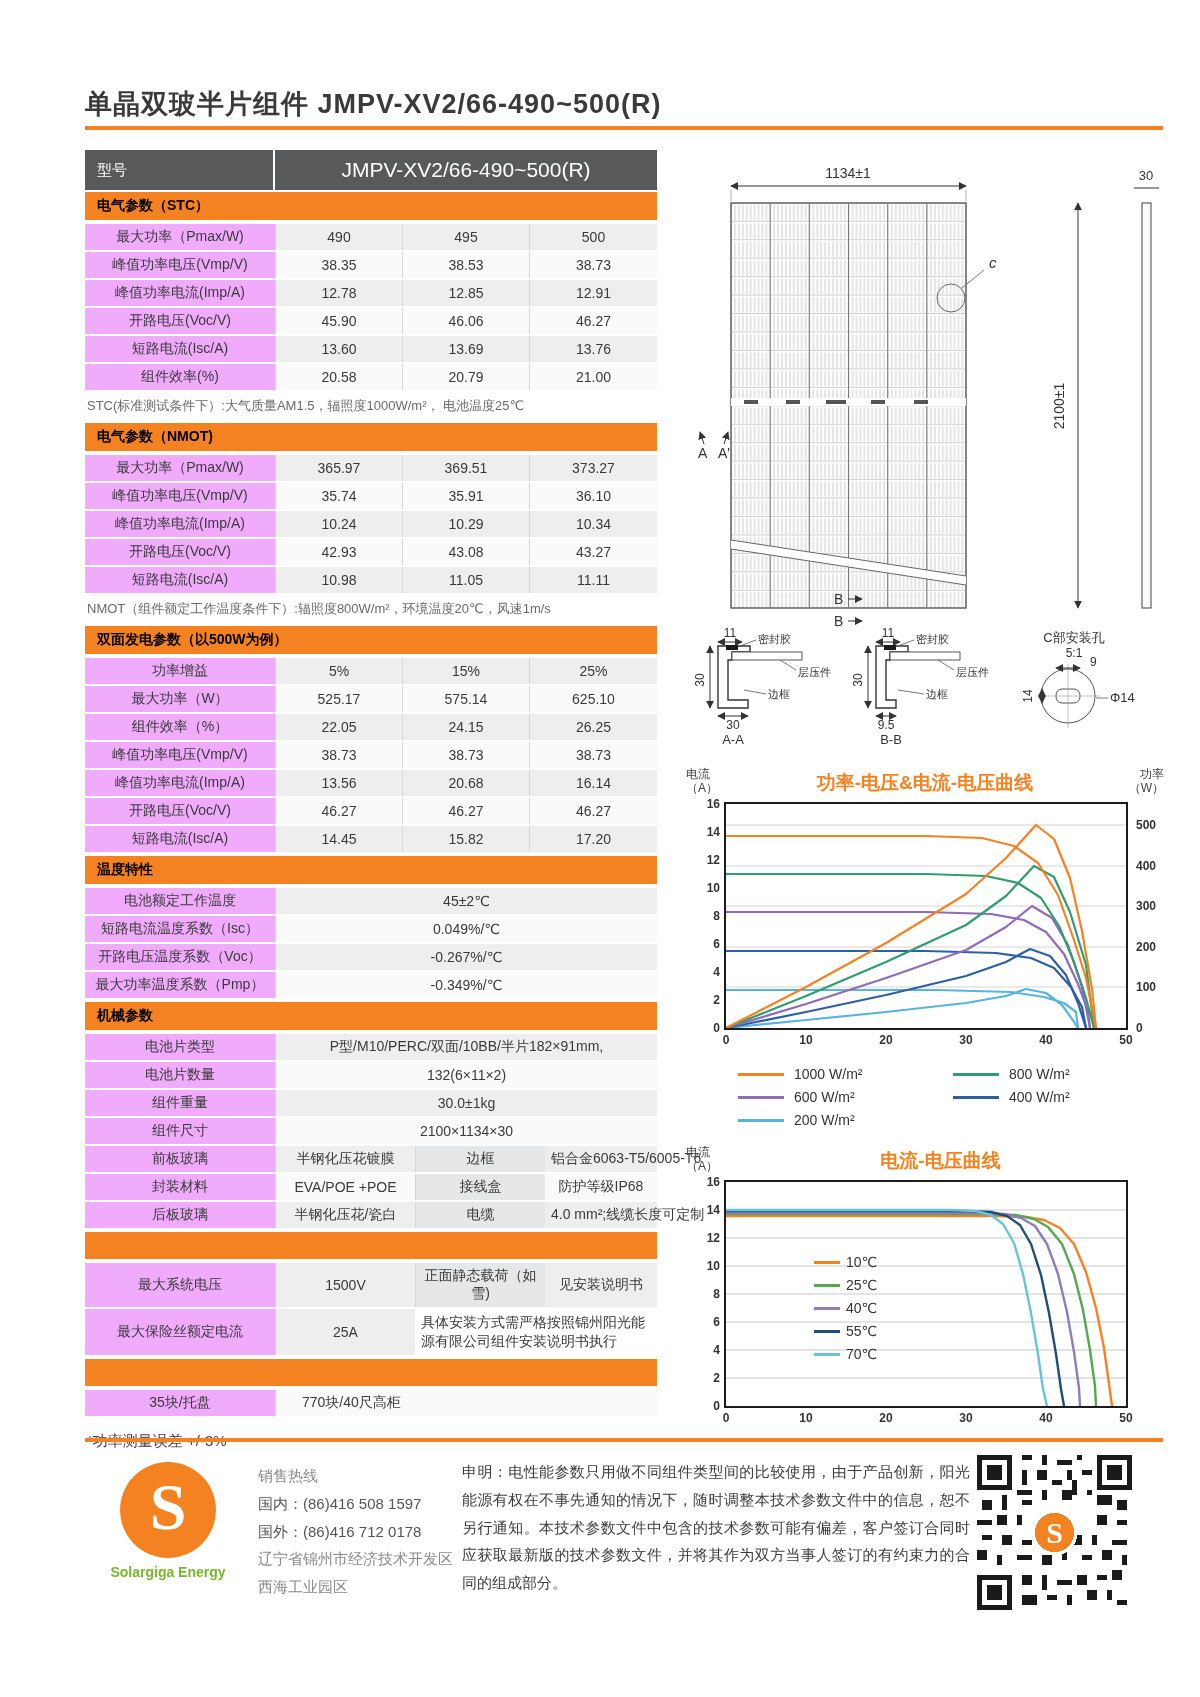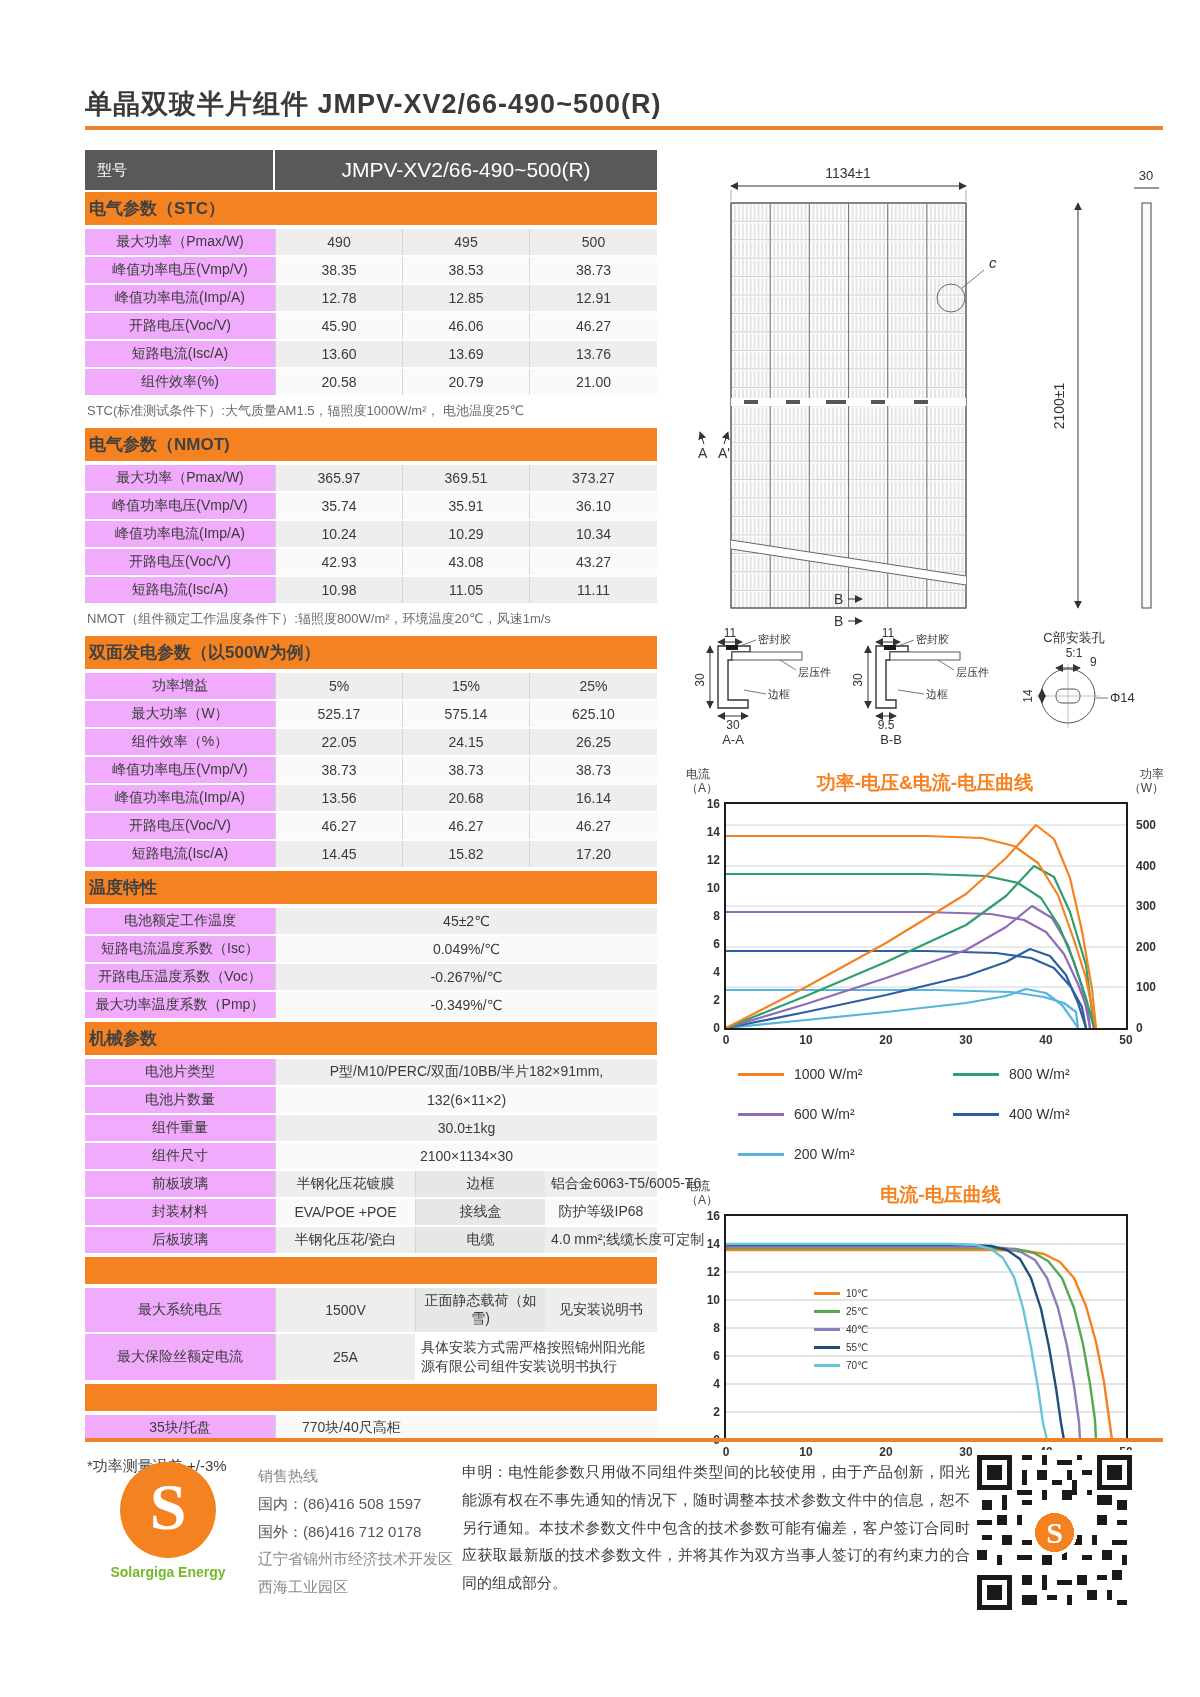--- a/index.html
+++ b/index.html
@@ -6,21 +6,21 @@
   .page{position:relative;width:1200px;height:1697px;background:#fff;overflow:hidden;
         font-family:"Liberation Sans","DejaVu Sans",sans-serif;color:#3c3c3c;}
   .page-title{position:absolute;left:85px;top:86px;font-size:27px;font-weight:bold;color:#3a3a3a;letter-spacing:1px;}
   .title-rule{position:absolute;left:85px;top:126px;width:1078px;height:4px;background:#F58220;}
   .left-col{position:absolute;left:85px;top:150px;width:572px;}
   .right-col{position:absolute;left:686px;top:148px;width:478px;}
   
   .model-header{display:flex;height:40px;margin-bottom:2px;}
   .model-header .mh-label{width:190px;background:#58595B;color:#fff;font-size:15px;display:flex;align-items:center;padding-left:12px;box-sizing:border-box;border-right:2px solid #fff;}
   .model-header .mh-value{flex:1;background:#58595B;color:#fff;font-size:21px;display:flex;align-items:center;justify-content:center;}
-  .sec-header{background:#F58220;color:#404040;font-size:17px;font-weight:bold;padding:5px 4px;margin:2px 0;}
+  .sec-header{background:#F58220;color:#000000;font-size:14px;font-weight:bold;padding:5px 12px;margin:2px 0;}
   .sec-header.empty{height:17px;}
   table.tbl{width:100%;border-collapse:separate;border-spacing:0 2px;table-layout:fixed;}
   table.tbl td{font-size:14px;color:#3a3a3a;padding:4px 6px;height:17px;vertical-align:middle;}
   td.lbl{background:#f0abfc;text-align:center;padding-left:10px;}
   td.v{text-align:center;}
   tr.odd td.v{background:#EEEEEF;}
   tr.even td.v{background:#FAFAFB;}
   td.v+td.v,td.lbl+td.v,td.l2{border-left:1.5px solid #d6d6d6;}
   td.l2{background:#E6E7E8;text-align:center;font-size:13px;}
   td.small{font-size:11.5px;white-space:nowrap;}
@@ -29,25 +29,25 @@
   .footnote{font-size:15px;color:#3f3f3f;margin-top:14px;padding-left:2px;}
   
   .chart{position:relative;margin-top:12px;}
   .chart-head{display:flex;align-items:flex-start;margin-bottom:6px;gap:45px;}
   .axis-name{font-size:12px;color:#444;line-height:1.15;white-space:pre-line;width:46px;}
   .chart-title{flex:1;text-align:center;color:#F58220;font-weight:bold;font-size:19px;padding-top:2px;}
   .plot{position:relative;margin-left:38px;width:400px;height:224px;border:2px solid #1c1c1c;background:#fff;}
   .ytick{position:absolute;right:100%;margin-right:6px;font-size:12px;font-weight:bold;color:#333;transform:translateY(-50%);}
   .rtick{position:absolute;left:100%;margin-left:10px;font-size:12px;font-weight:bold;color:#333;transform:translateY(-50%);}
   .xtick{position:absolute;top:100%;margin-top:5px;font-size:12px;font-weight:bold;color:#333;transform:translateX(-50%);}
-  .legend1{display:grid;grid-template-columns:215px 200px;row-gap:24px;margin:36px 0 0 52px;}
+  .legend1{display:grid;grid-template-columns:215px 200px;row-gap:7px;margin:36px 0 0 52px;}
   .leg-item{display:flex;align-items:center;font-size:14px;color:#333;}
   .leg-swatch{width:46px;height:3px;margin-right:10px;}
   .legend2{position:absolute;left:88px;top:72px;}
-  .legend2 .leg-item{font-size:10px;margin-bottom:7px;}
+  .legend2 .leg-item{font-size:14px;margin-bottom:7px;}
   .legend2 .leg-swatch{width:26px;height:3px;margin-right:6px;}
   
   .footer-rule{position:absolute;left:85px;top:1438px;width:1078px;height:4px;background:#F58220;}
   .logo{position:absolute;left:108px;top:1462px;width:120px;text-align:center;}
   .logo-circle{width:96px;height:96px;border-radius:50%;background:#F58220;margin:0 auto;display:flex;align-items:center;justify-content:center;}
   .logo-s{color:#fff;font-size:66px;font-weight:bold;font-family:"Liberation Serif","DejaVu Serif",serif;transform:translateY(-3px);}
   .logo-name{color:#76B82A;font-weight:bold;font-size:14px;margin-top:6px;}
   .contacts{position:absolute;left:258px;top:1462px;width:196px;font-size:15px;line-height:1.85;color:#8a8a8a;}
   .contacts .phone{color:#555;}
   .statement{position:absolute;left:462px;top:1458px;width:508px;font-size:15px;color:#3d3d3d;line-height:1.85;text-align:justify;}

